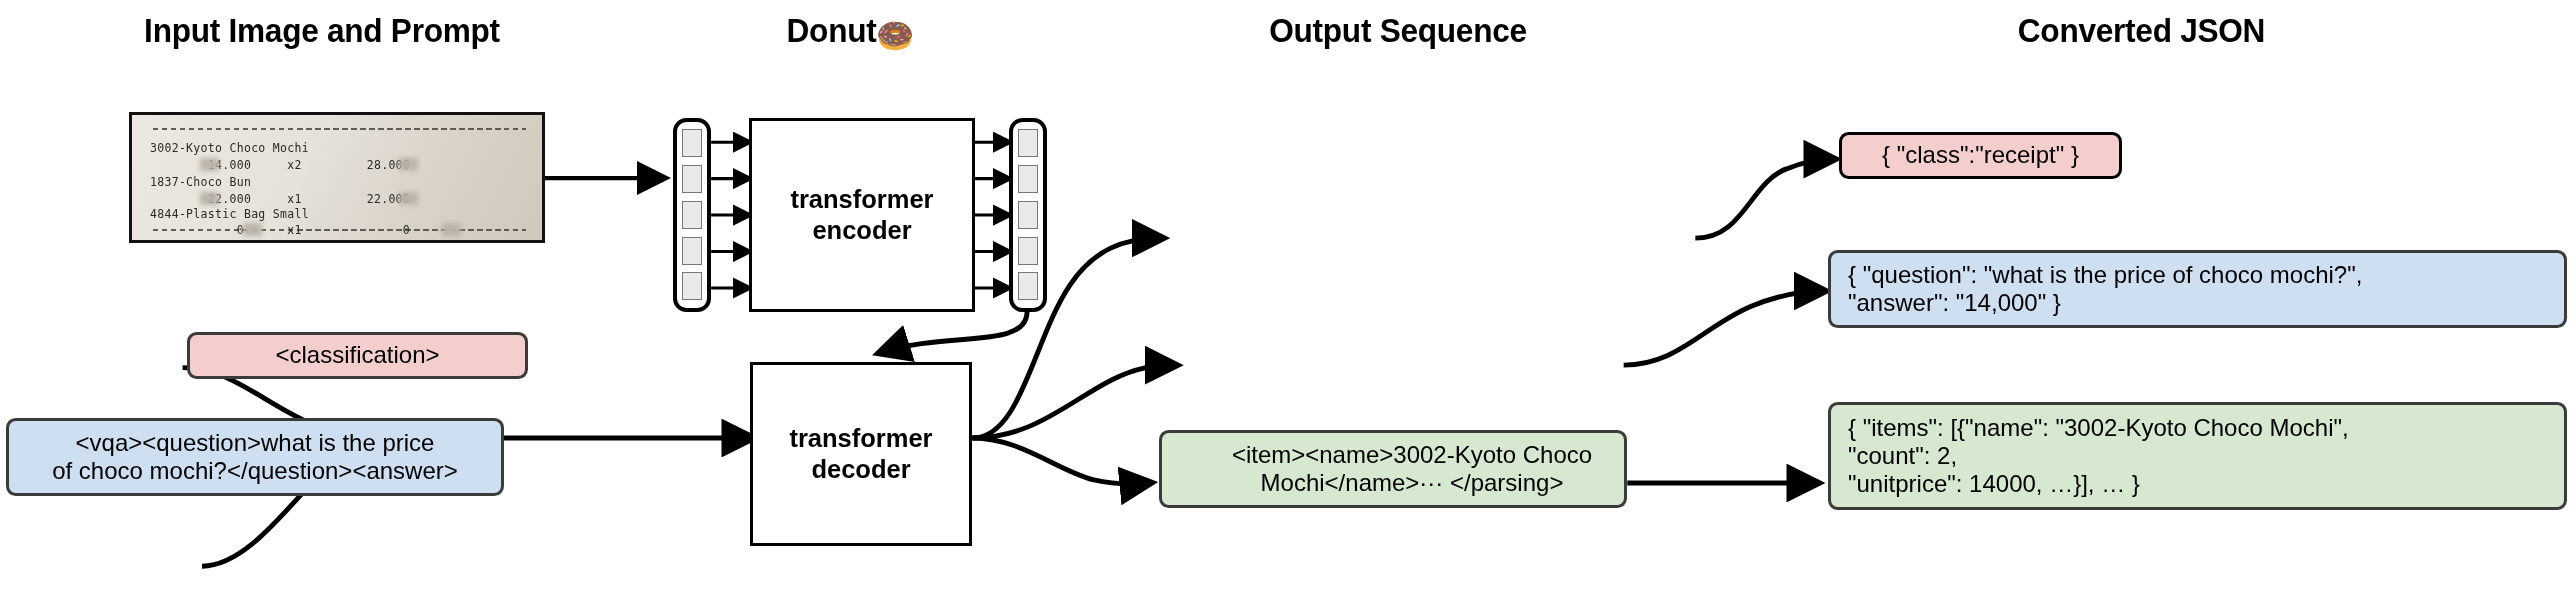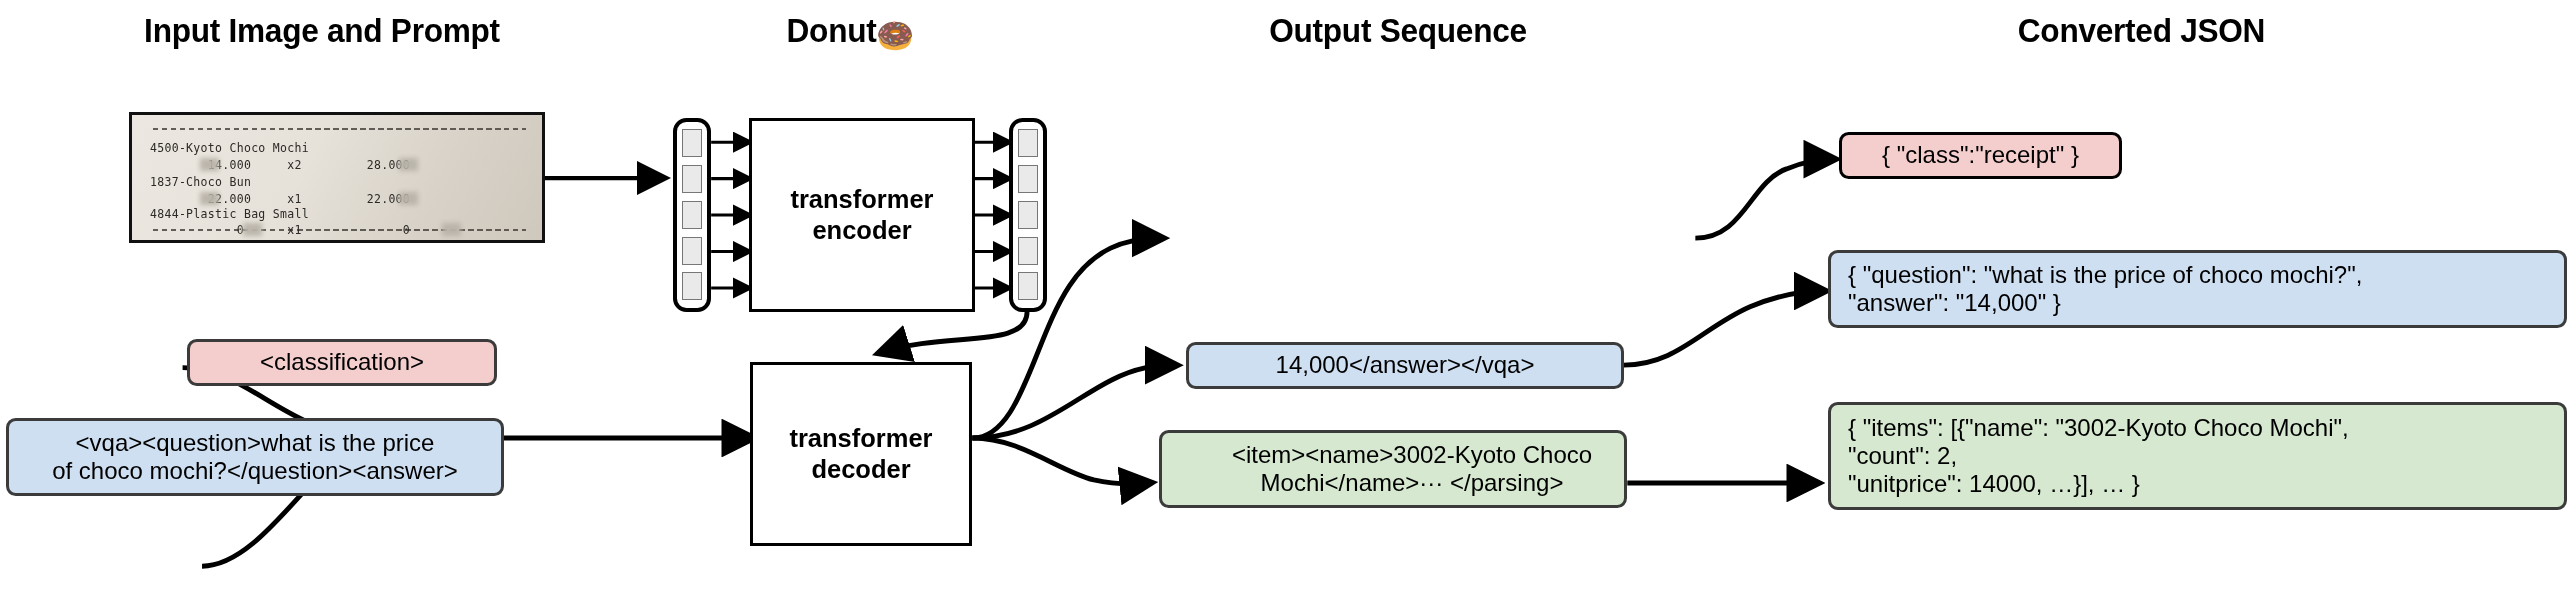--- a/index.html
+++ b/index.html
@@ -170,21 +170,21 @@
 
   <div class="hdr" style="left:1094px;top:11px;width:608px;">Output Sequence</div>
 
   <div class="hdr" style="left:1853px;top:11px;width:577px;">Converted JSON</div>
 
   <div id="receipt" style="left:129px;top:112px;width:416px;height:131px;">
     <div class="paper"></div>
     <div class="rl" style="top:13.4px;"></div>
     <div class="rl" style="top:114px;"></div>
 
-    <div class="txt" style="left:18px;top:25.5px;">4500-Kyoto Choco Mochi</div>
+    <div class="txt" style="left:18px;top:25.5px;">3002-Kyoto Choco Mochi</div>
     <div class="txt" style="left:18px;top:43px;">        14.000     x2         28.000</div>
     <div class="txt" style="left:18px;top:60px;">1837-Choco Bun</div>
     <div class="txt" style="left:18px;top:77px;">        22.000     x1         22.000</div>
     <div class="txt" style="left:18px;top:92px;">4844-Plastic Bag Small</div>
     <div class="txt" style="left:18px;top:108px;">            0      x1              0</div>
 
     <div class="blur" style="left:68px;top:43px;width:19.4px;height:13.4px;"></div>
     <div class="blur" style="left:267px;top:43px;width:19.4px;height:13.4px;"></div>
     <div class="blur" style="left:68px;top:77px;width:19.4px;height:13.4px;"></div>
     <div class="blur" style="left:267px;top:77px;width:19.4px;height:13.4px;"></div>
@@ -207,28 +207,27 @@
     <div class="cell"></div>
     <div class="cell"></div>
     <div class="cell"></div>
     <div class="cell"></div>
     <div class="cell"></div>
   </div>
 
   <div class="block" style="left:750px;top:362px;width:222px;height:184px;">transformer
 decoder</div>
 
-  <div class="tbox pink" style="left: 187px; top: 339px; width: 310px; height: 47px;">&lt;classification&gt;</div>
+  <div class="tbox pink" style="left: 187px; top: 332px; width: 341px; height: 47px;">&lt;classification&gt;</div>
 
   <div class="tbox blue" style="left: 6px; top: 418px; width: 498px; height: 78px;">&lt;vqa&gt;&lt;question&gt;what is the price
 of choco mochi?&lt;/question&gt;&lt;answer&gt;</div>
 
 
 
-  <div class="tbox blue" style="left: 1186px; top: 342px; width: 438px; height: 47px;">14,000&lt;/answer&gt;&lt;/vqa&gt;</div>
 
   <div class="tbox green" style="left: 1159px; top: 430px; width: 468px; height: 78px; padding-left: 44px;">&lt;item&gt;&lt;name&gt;3002-Kyoto Choco
 Mochi&lt;/name&gt;··· &lt;/parsing&gt;</div>
 
   <div class="tbox pink hardborder" style="left: 1839px; top: 132px; width: 283px; height: 47px;">{ "class":"receipt" }</div>
 
   <div class="tbox blue left-al" style="left: 1828px; top: 250px; width: 739px; height: 78px; padding-left: 17px;">{ "question": "what is the price of choco mochi?",
     "answer": "14,000" }</div>
 
   <div class="tbox green left-al" style="left: 1828px; top: 402px; width: 739px; height: 108px; padding-left: 17px;">{ "items": [{"name": "3002-Kyoto Choco Mochi",

